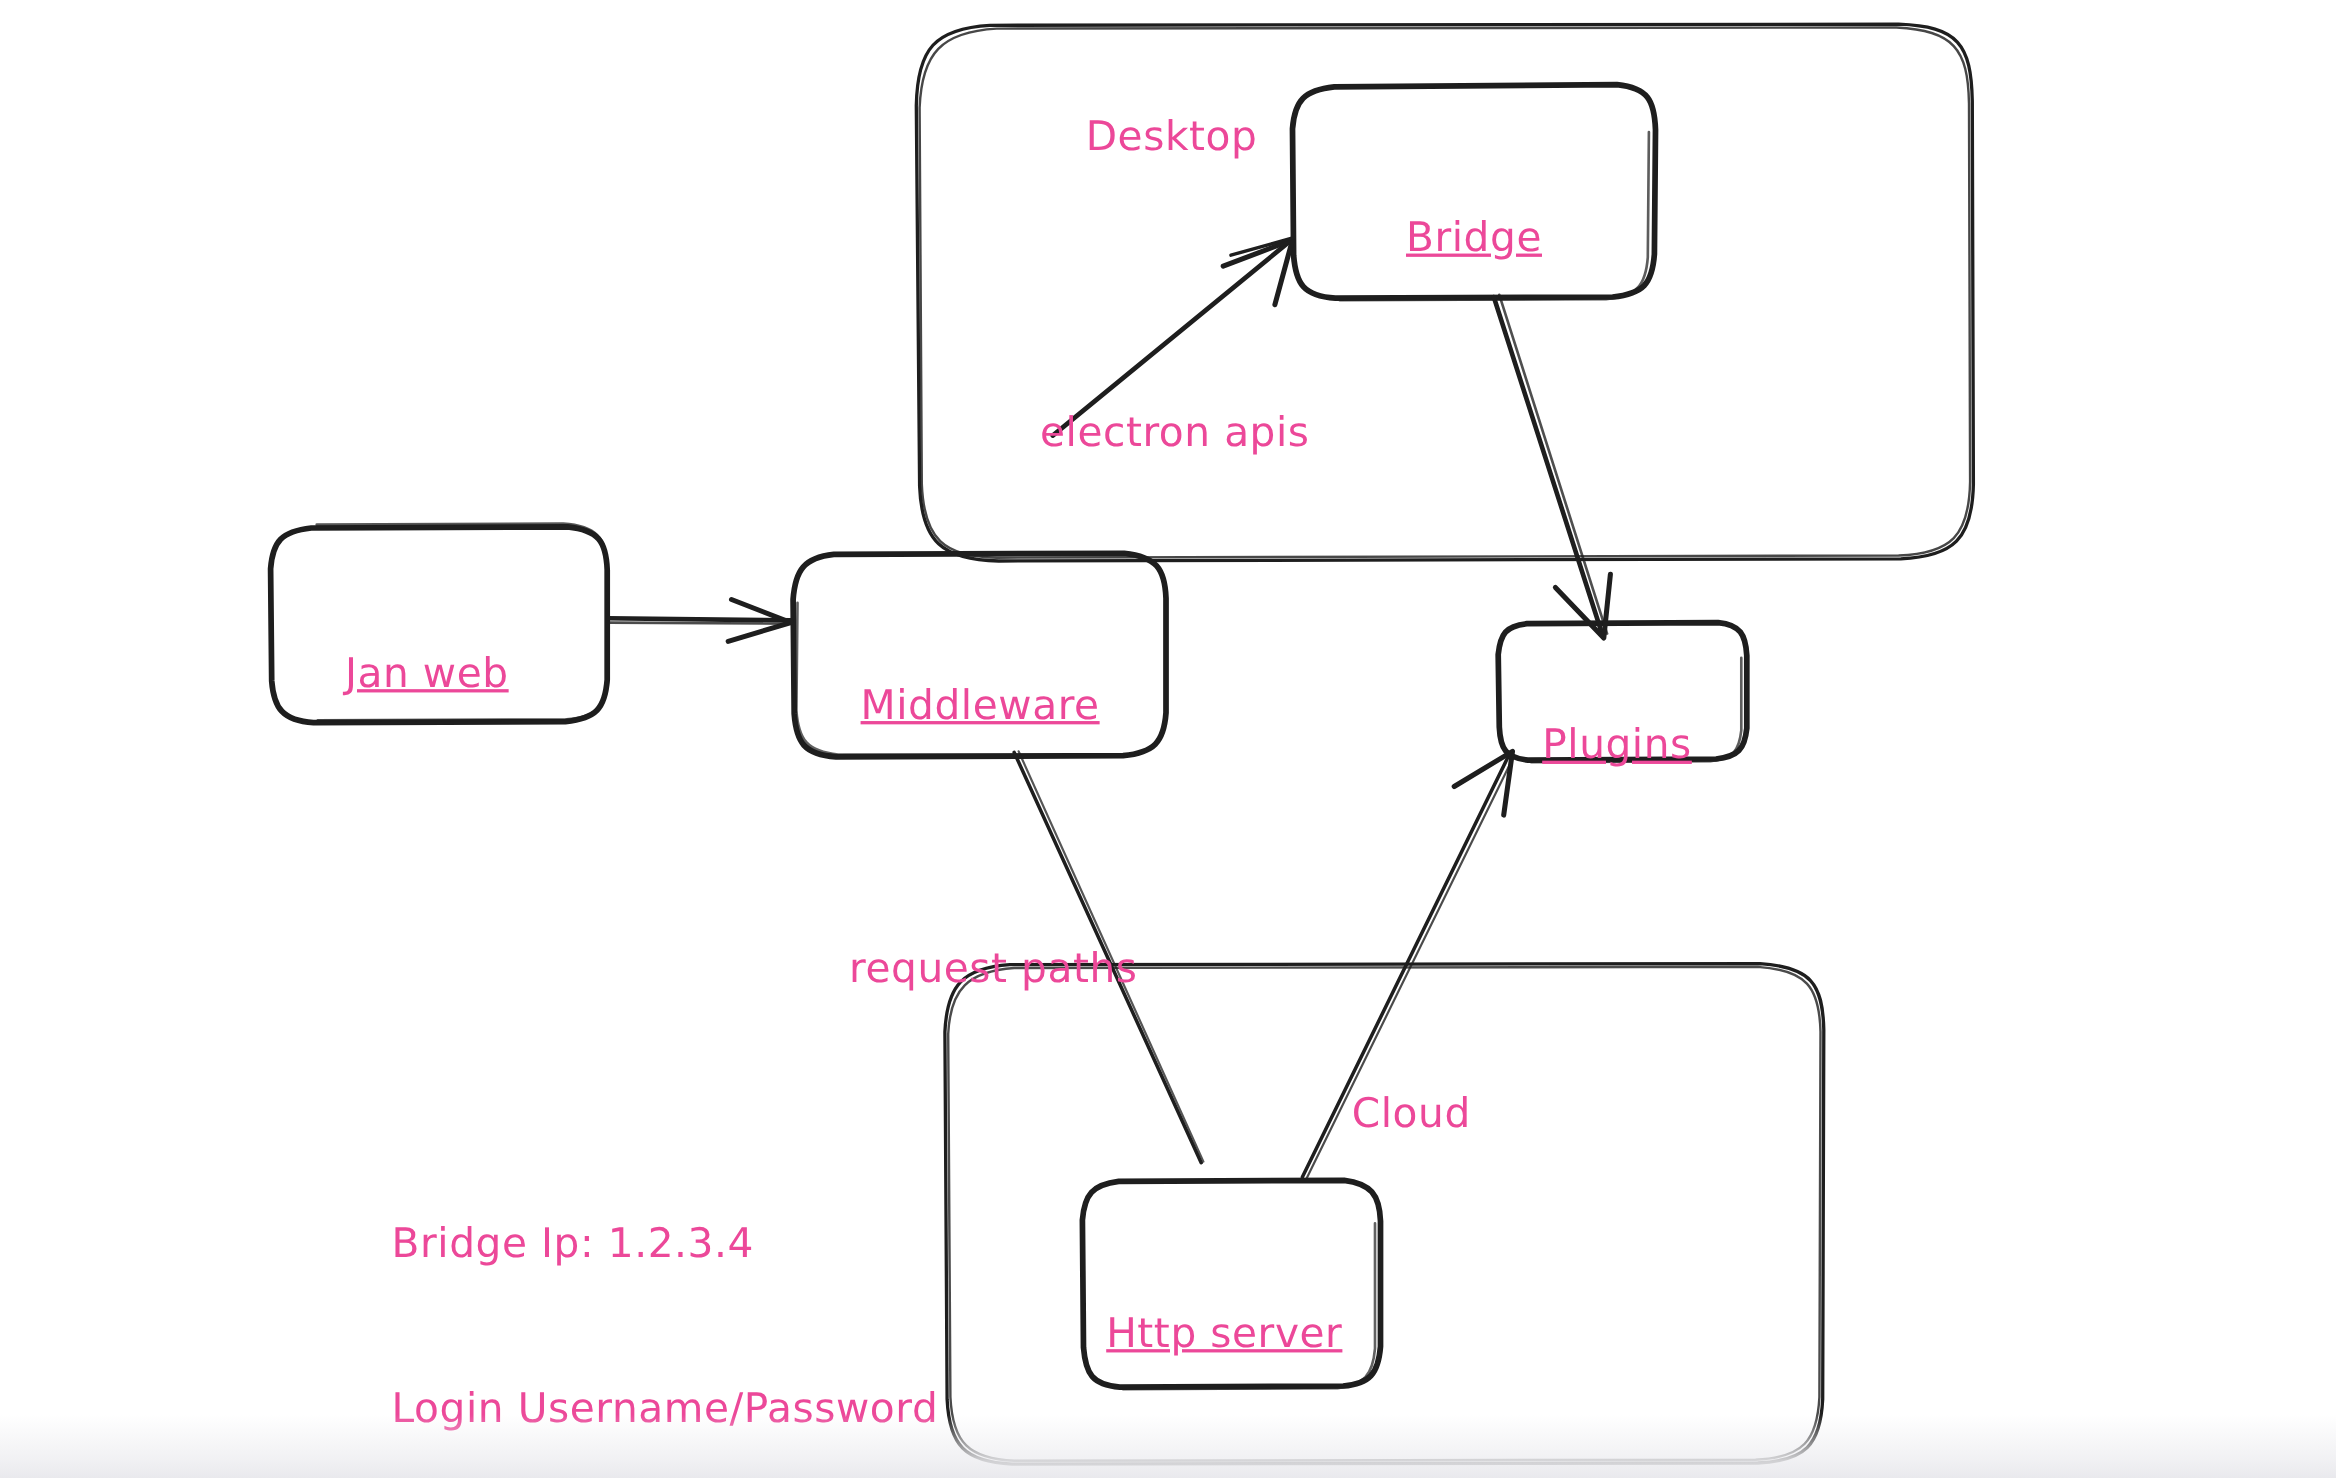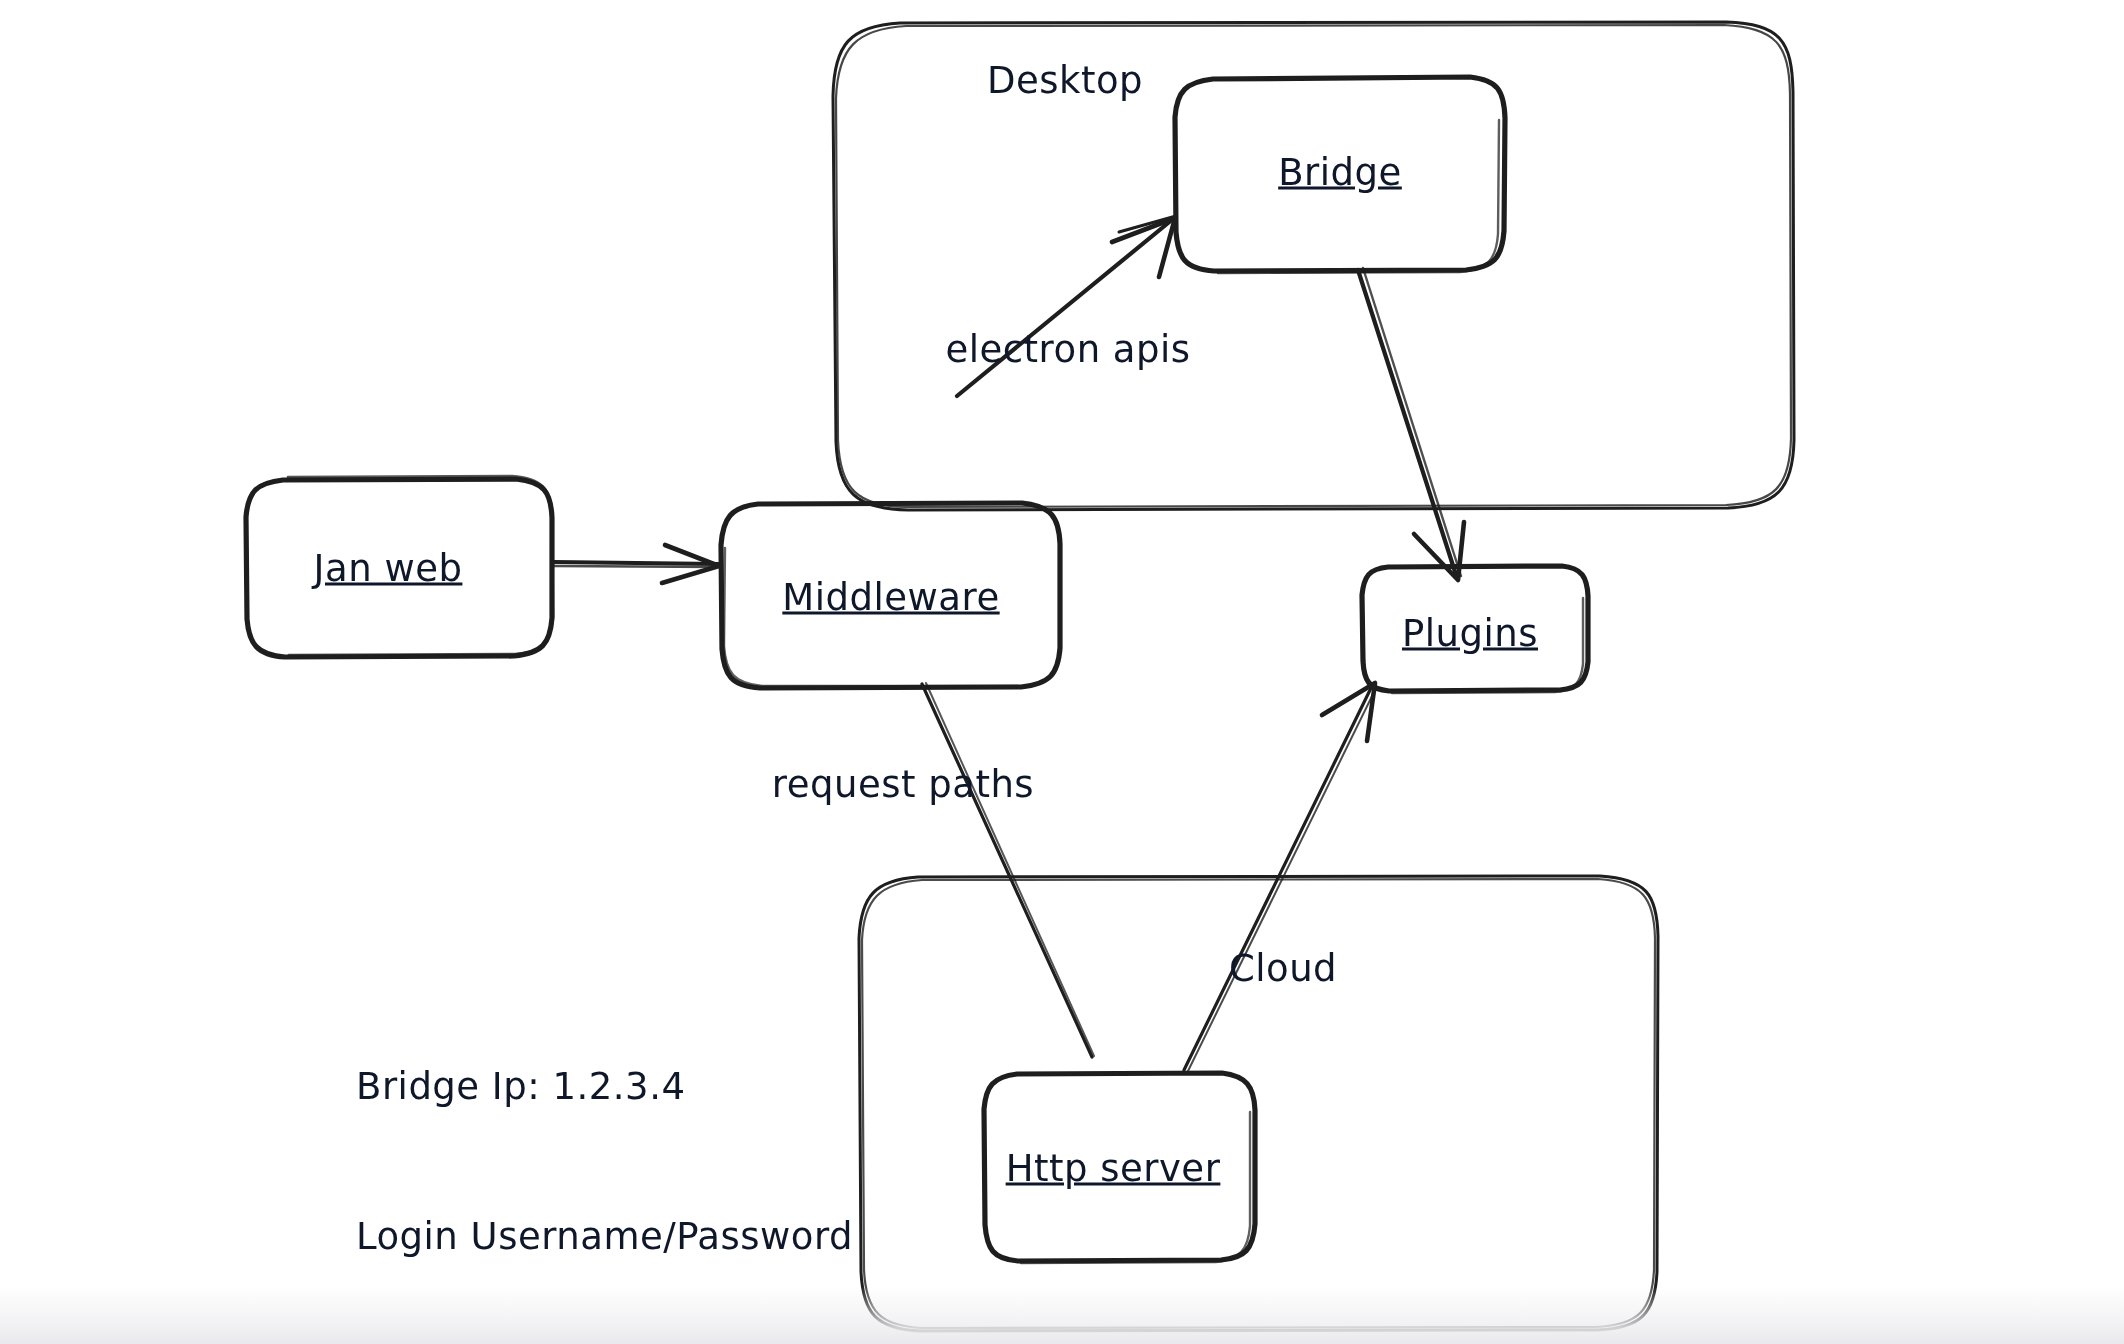--- a/index.html
+++ b/index.html
@@ -44,25 +44,26 @@
     stroke-width: 4.2;
   }
   .edge-stroke-thin {
     stroke-width: 3.2;
   }
   .arrow-head {
     stroke-width: 4.6;
   }
   .label-text {
     position: absolute;
-    color: #0f172a;
+    color: #ec4899;
     font-family: "DejaVu Sans", sans-serif;
     font-weight: 400;
     white-space: pre;
     letter-spacing: 0.5px;
+    margin-top: 44px;
     -webkit-font-smoothing: antialiased;
   }
   .node-label {
     font-size: 37px;
     transform: translate(-50%, -50%);
     text-align: center;
     text-decoration: underline;
   }
   .group-label {
     font-size: 37px;
@@ -173,21 +174,21 @@
   <div class="label-text node-label" style="left:891px; top:597px;">Middleware</div>
 
   <div class="label-text node-label" style="left:1340px; top:172px;">Bridge</div>
 
   <div class="label-text node-label" style="left:1470px; top:633px;">Plugins</div>
 
   <div class="label-text node-label" style="left:1113px; top:1168px;">Http server</div>
 
   <div class="label-text edge-label" style="left:1068px; top:349px;">electron apis</div>
 
-  <div class="label-text edge-label" style="left:903px; top:784px;">request paths</div>
+  <div class="label-text edge-label" style="left:903px; top:836px;">request paths</div>
 
   <div class="label-text edge-label" style="left:1283px; top:968px;">Cloud</div>
 
   <div class="label-text note-block" style="left:356px; top:962px;">
     <span class="note-line">Bridge Ip: 1.2.3.4</span>
     <span class="note-line">Login Username/Password</span>
   </div>
 
   <div id="bottom-fade"></div>
 

